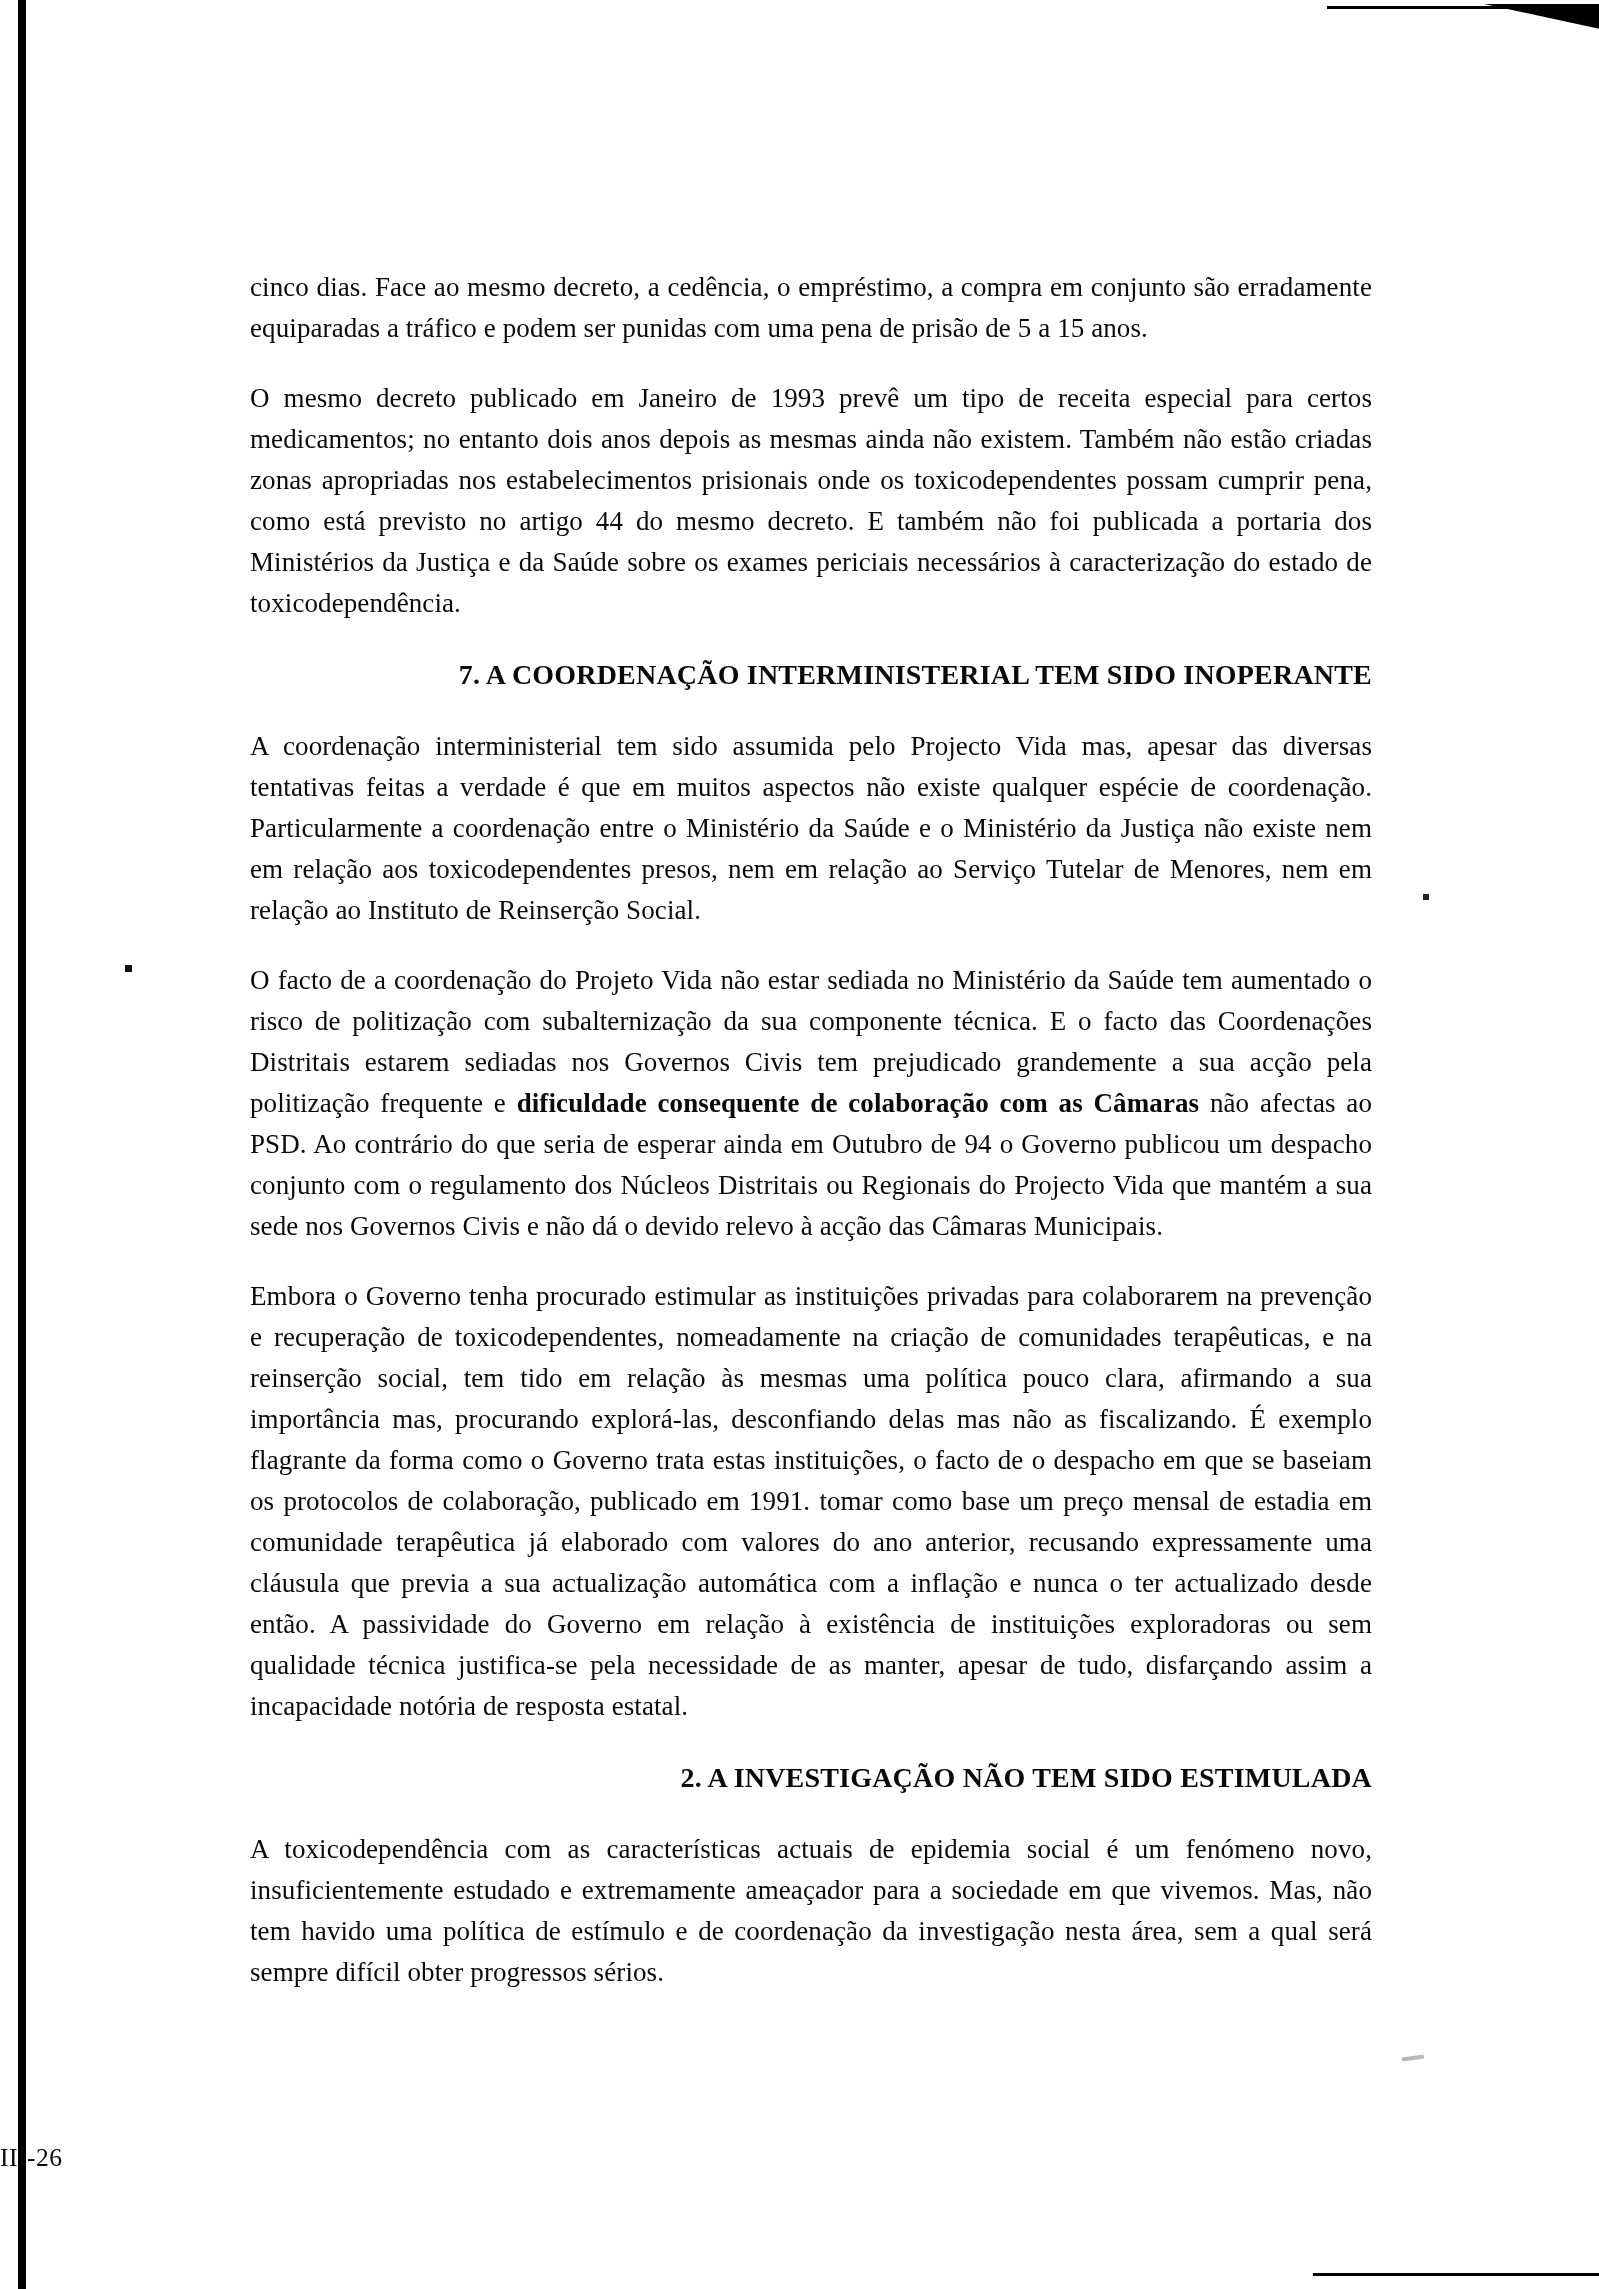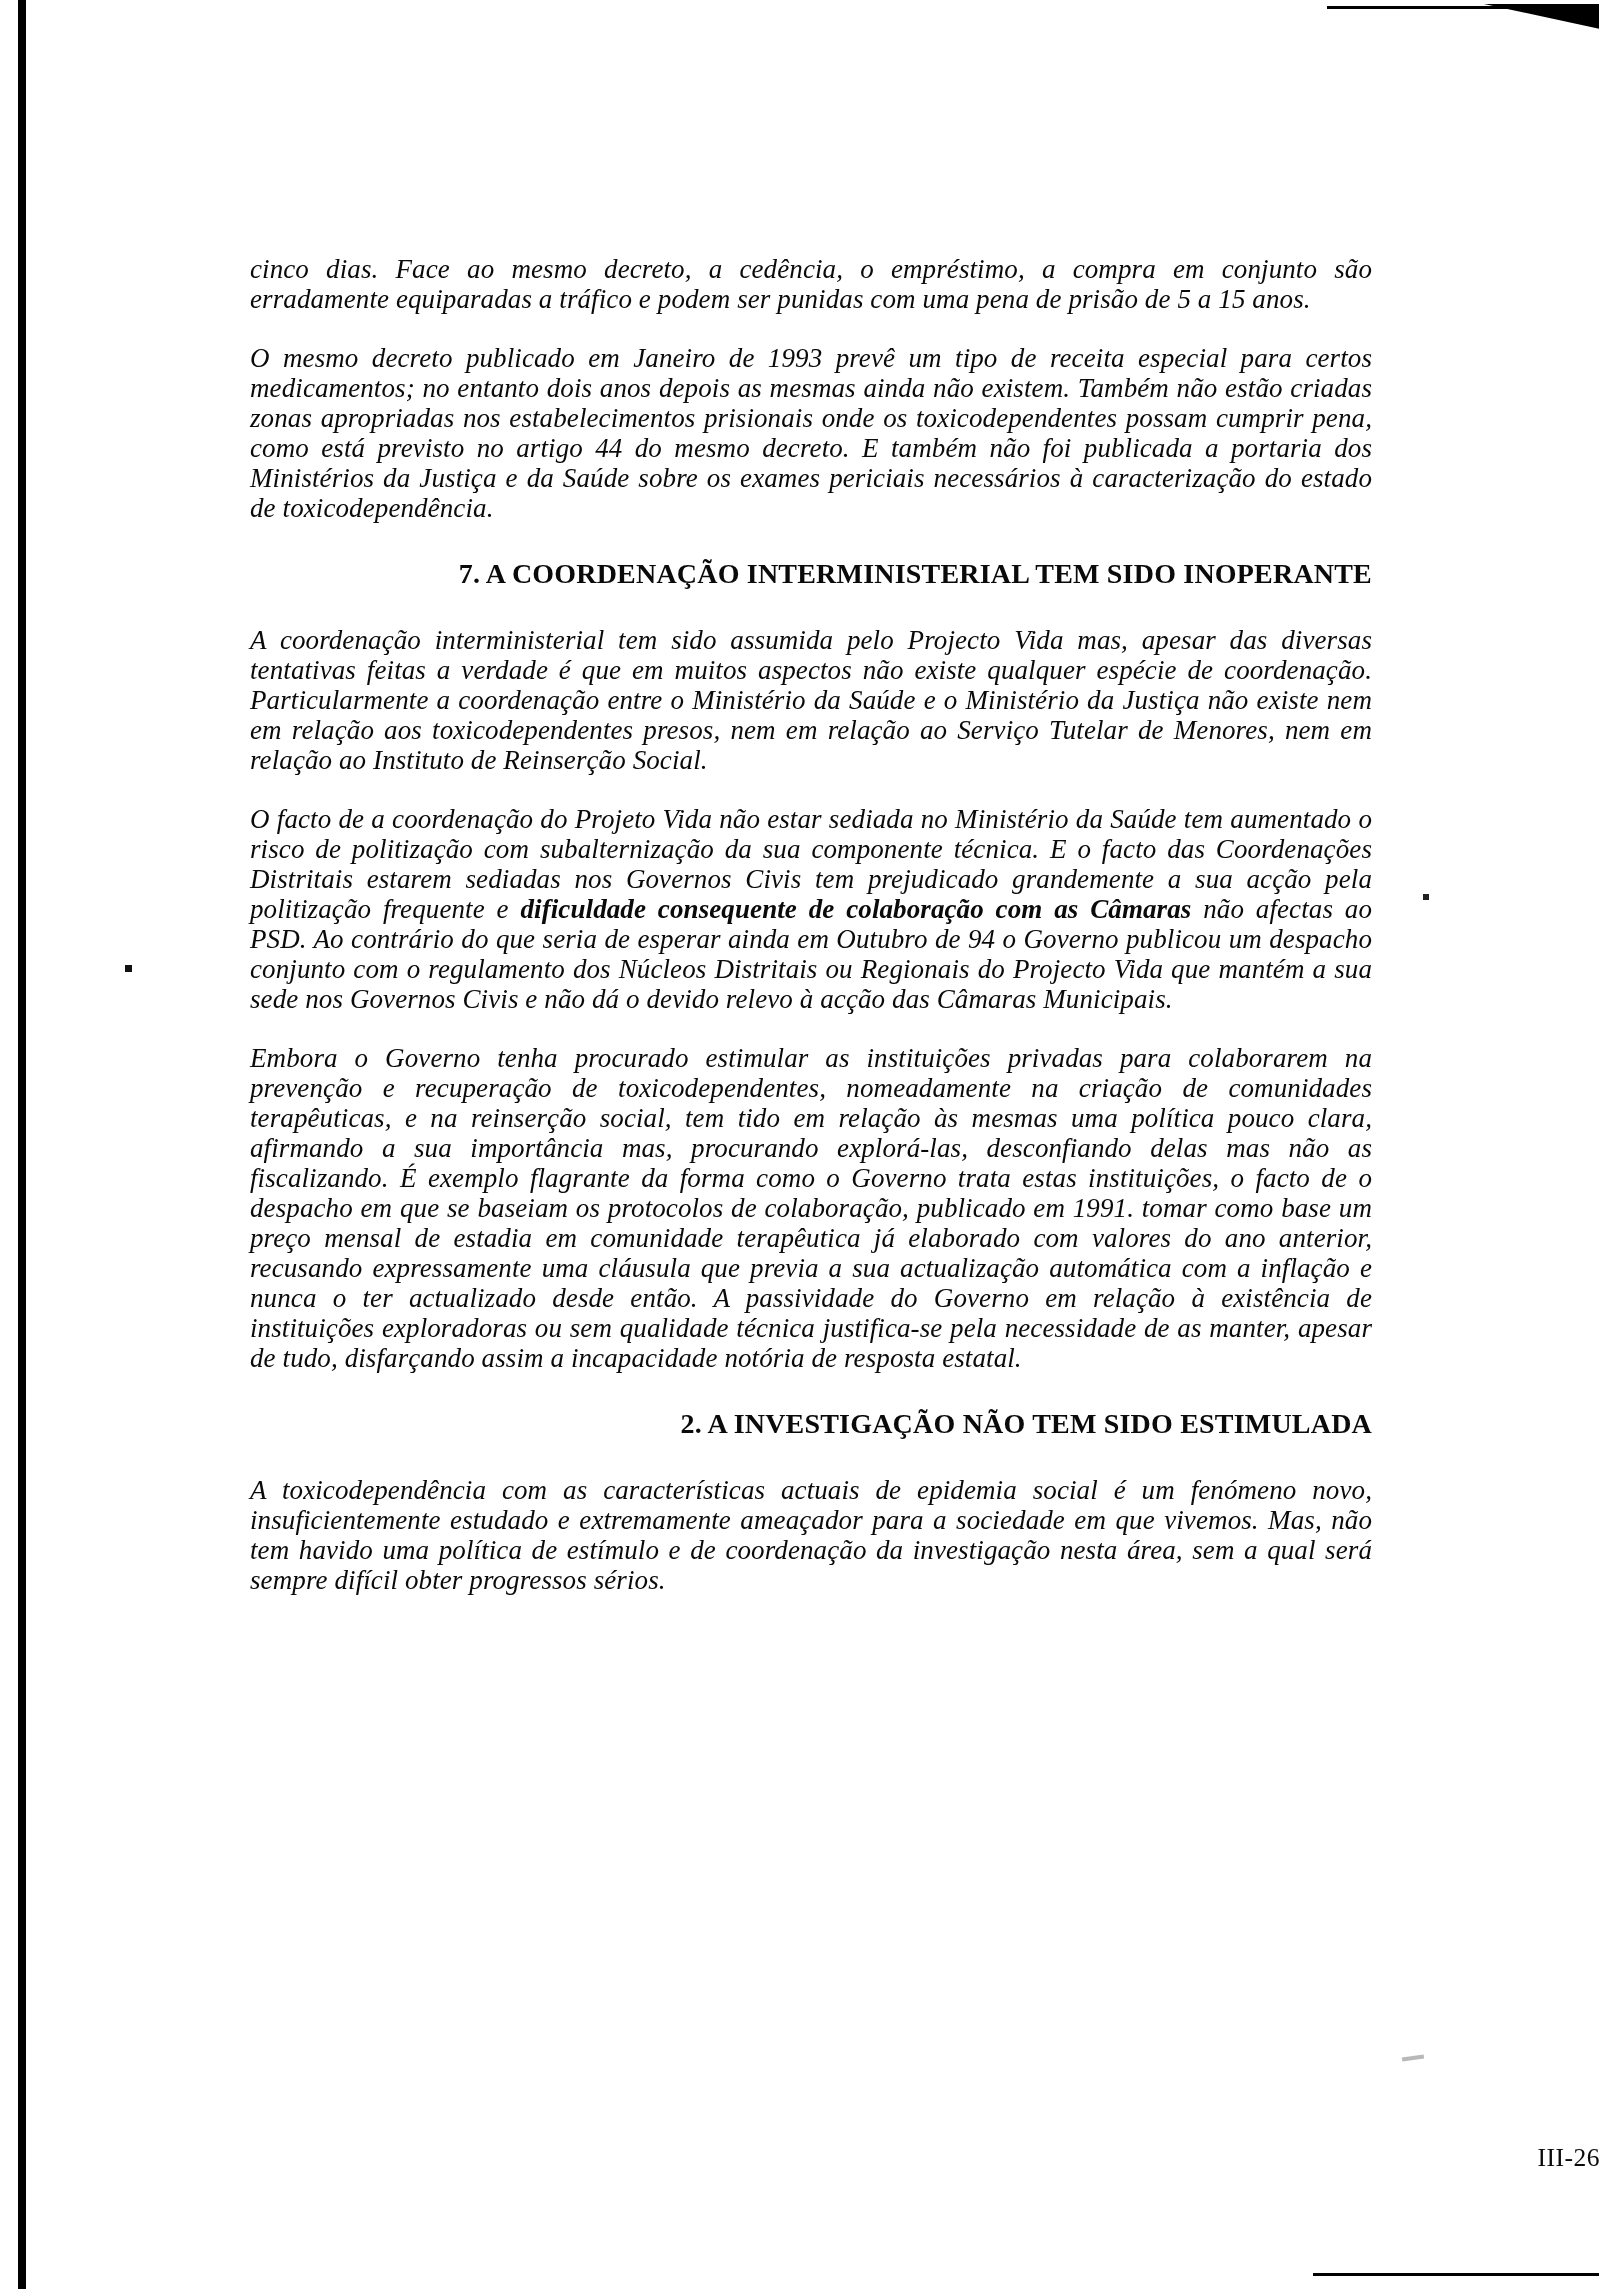--- a/index.html
+++ b/index.html
@@ -85,27 +85,26 @@
 
   
   .content {
     position: absolute;
     left: 250px;
     top: 250px;
     width: 1122px;
   }
 
   p.body-text {
-    margin: 4px 0 29px 0;
+    margin: 17px 0 29px 0;
     font-size: 27px;
-    line-height: 30px;
+    line-height: 41px;
     text-align: justify;
     text-justify: inter-word;
     letter-spacing: 0.1px;
-    font-style: italic;
   }
 
   p.body-text:last-child {
     margin-bottom: 0;
   }
 
   h2.section-heading {
     margin: 0 0 29px 0;
     font-size: 28px;
     line-height: 44px;
@@ -123,21 +122,21 @@
   .gap-before-8 { margin-top: 110px; }
   .gap-before-9 { margin-top: 84px; }
 
   .bold-inline { font-weight: bold; }
 
   .footer {
     position: absolute;
     left: 0;
     top: 2143px;
     width: 1600px;
-    text-align: right;
+    text-align: left;
     font-size: 25.5px;
     letter-spacing: 0.5px;
   }
 </style>
 </head>
 <body>
 
 <div class="page">
 
   <div class="scan-edge-left"></div>

